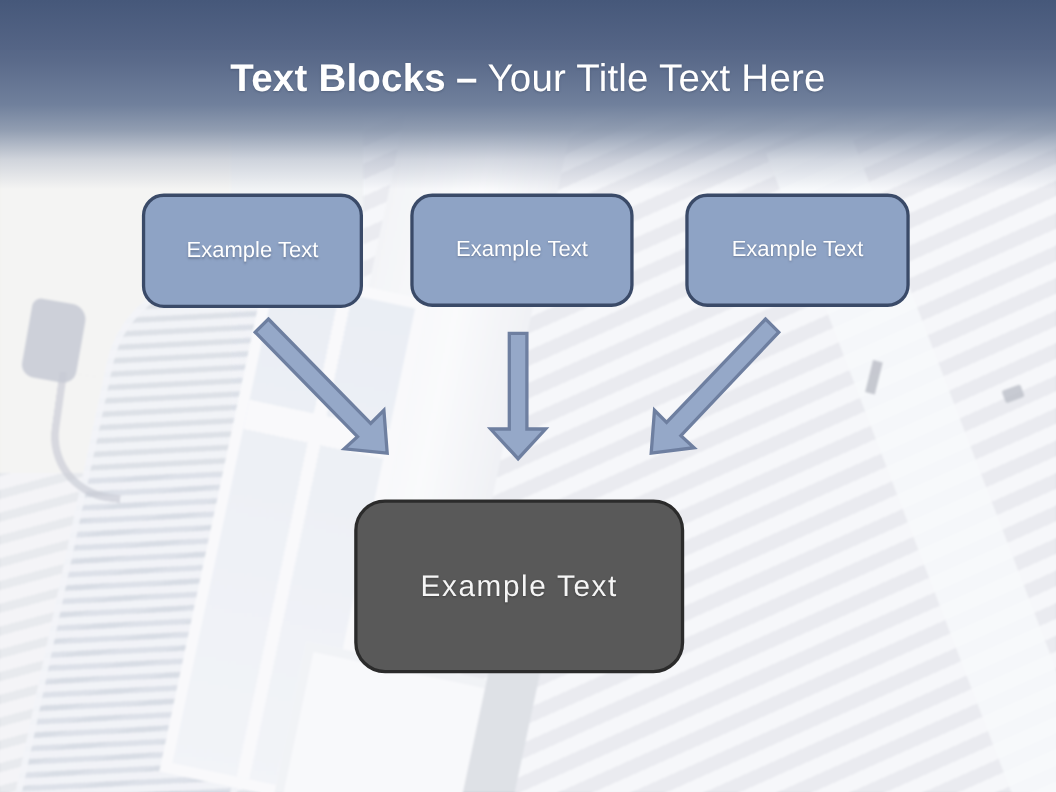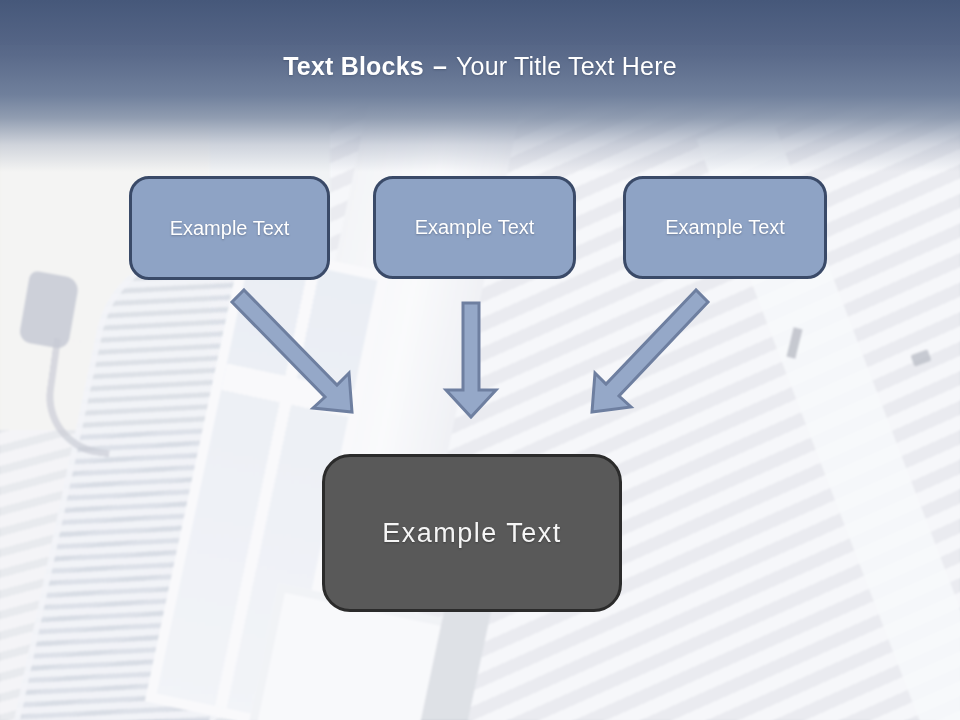--- a/index.html
+++ b/index.html
@@ -47,21 +47,21 @@
     background:linear-gradient(180deg,
       #46587a 0px,#556586 45px,#67769400 0),
     linear-gradient(180deg,
       #46587a 0px,#5a6a8a 55px,#70809c 95px,
       rgba(131,145,168,.88) 118px,
       rgba(154,164,184,.40) 145px,
       rgba(168,177,195,0) 172px);
   }
   .title{
     margin:0;padding-top:52px;text-align:center;color:#ffffff;
-    font-size:25px;font-weight:400;letter-spacing:.2px;
+    font-size:35px;font-weight:400;letter-spacing:.2px;
     text-shadow:0 1px 2px rgba(20,30,50,.25);
   }
   .t-bold,.t-sep{font-weight:700;}
   .t-sep{margin:0 9px;}
 
   
   .box{
     position:absolute;z-index:4;display:flex;align-items:center;justify-content:center;
     background:#8ea3c5;border:3px solid #3a4a68;border-radius:20px;
     color:#ffffff;font-size:20px;text-shadow:0 1px 2px rgba(40,50,70,.35);

